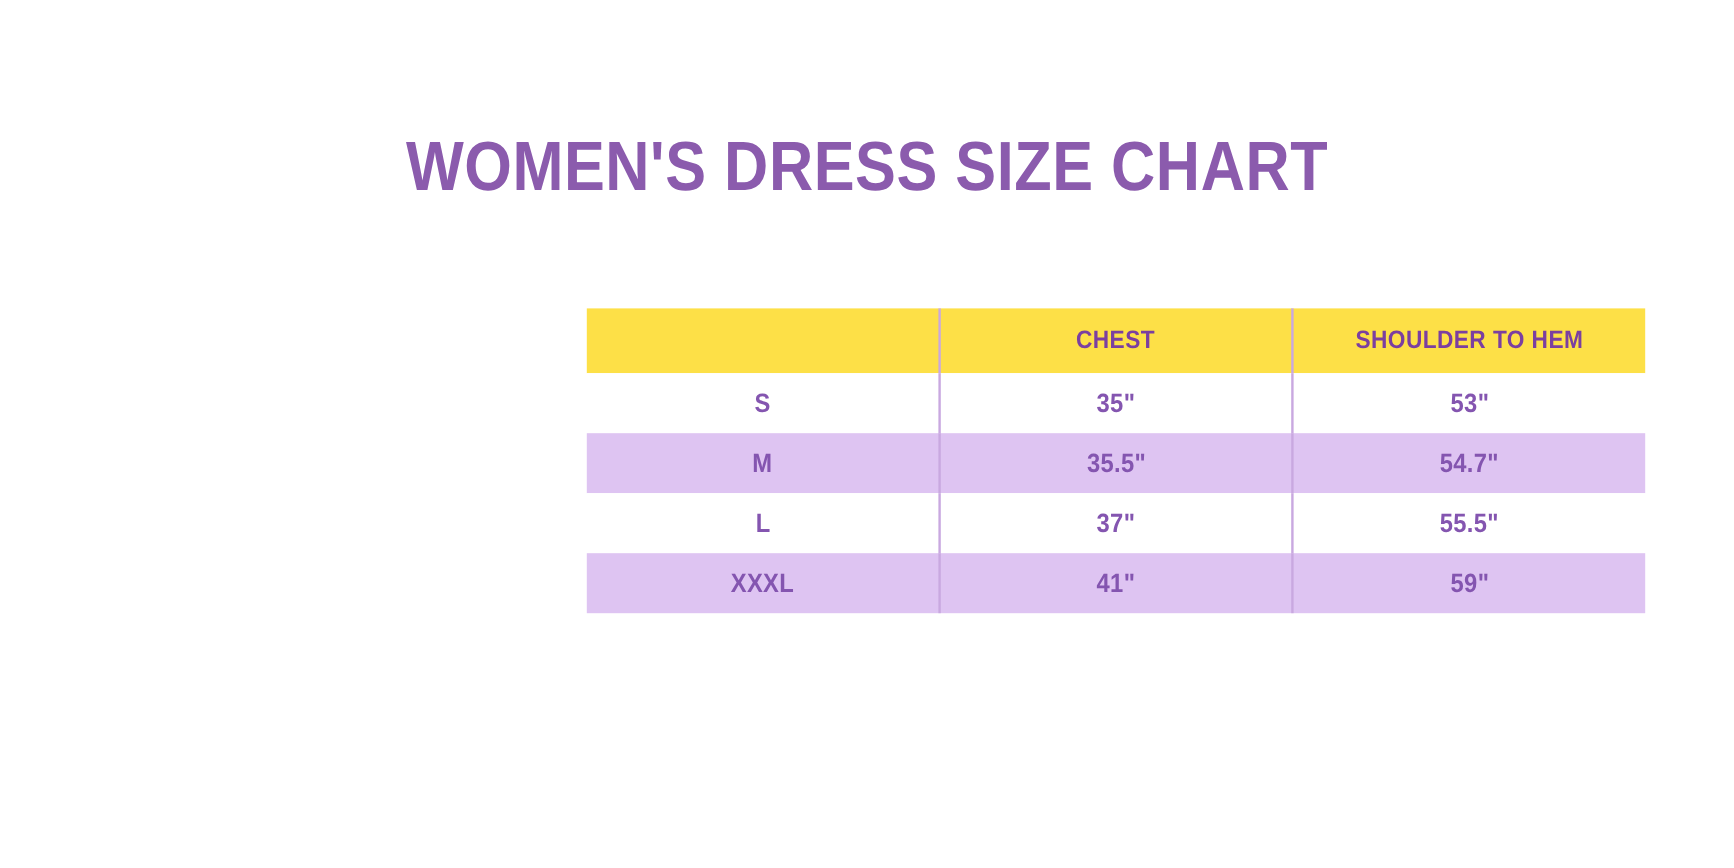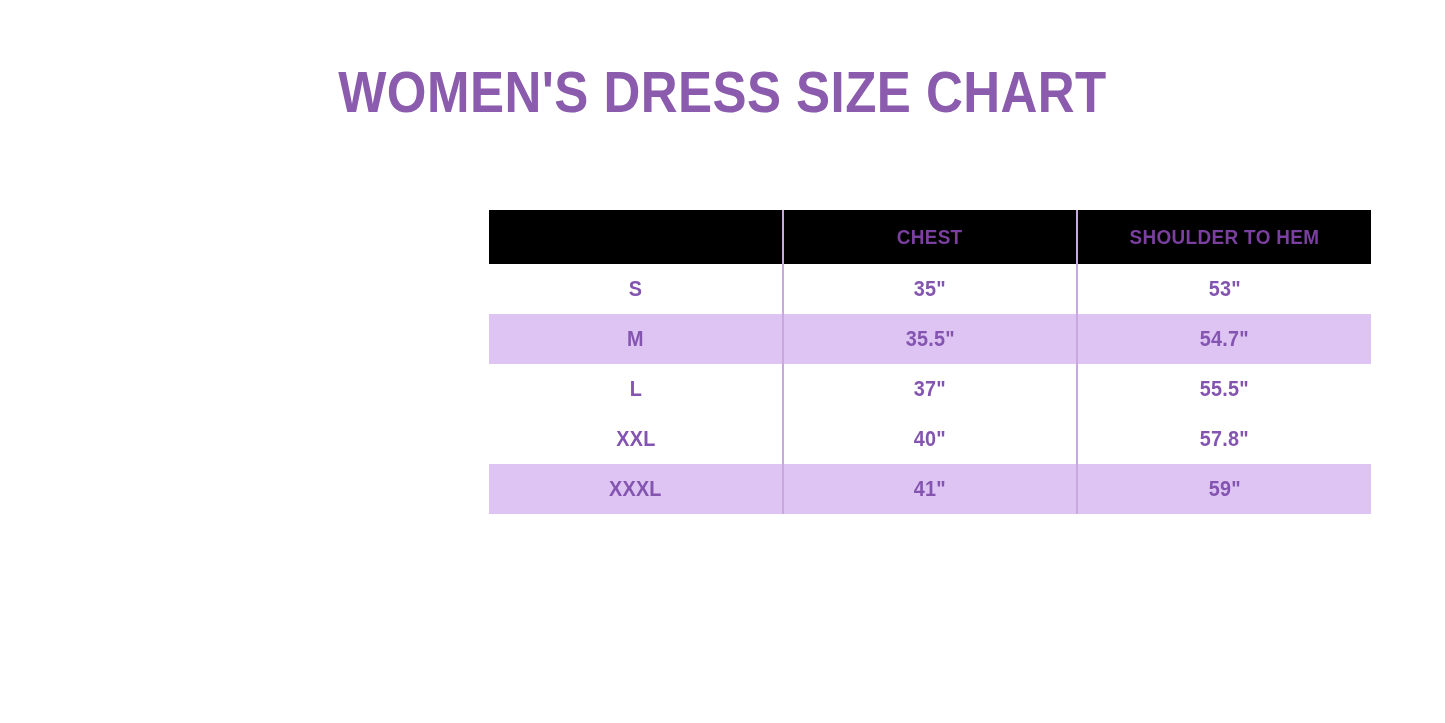--- a/index.html
+++ b/index.html
@@ -12,20 +12,21 @@
     background: #ffffff;
     font-family: "Liberation Sans", sans-serif;
     overflow: hidden;
     position: relative;
   }
 
   .page {
     position: relative;
     width: 1445px;
     height: 509px;
+    margin-top: 47px;
   }
 
   
   .chart-title {
     position: absolute;
     left: 0;
     top: 56px;
     width: 1445px;
     text-align: center;
     font-size: 58px;
@@ -57,21 +58,21 @@
     padding: 0;
     margin: 0;
     text-align: center;
     vertical-align: middle;
     font-weight: 700;
     transform-origin: 50% 50%;
   }
 
   
   .size-table thead tr {
-    background: #000000;
+    background: #fde047;
   }
   .size-table thead th {
     height: 54px;
     font-size: 21px;
     color: #7b3fa0;
     letter-spacing: 0.4px;
     white-space: nowrap;
   }
   .size-table thead th .cap {
     display: inline-block;
@@ -166,31 +167,20 @@
         </td>
         <td class="col-chest">
           <span class="cap">37"</span>
         </td>
         <td class="col-hem">
           <span class="cap">55.5"</span>
         </td>
       </tr>
 
 
-      <tr class="band-light">
-        <td class="col-size">
-          <span class="cap">XXL</span>
-        </td>
-        <td class="col-chest">
-          <span class="cap">40"</span>
-        </td>
-        <td class="col-hem">
-          <span class="cap">57.8"</span>
-        </td>
-      </tr>
 
       <tr class="band-tint">
         <td class="col-size">
           <span class="cap">XXXL</span>
         </td>
         <td class="col-chest">
           <span class="cap">41"</span>
         </td>
         <td class="col-hem">
           <span class="cap">59"</span>

